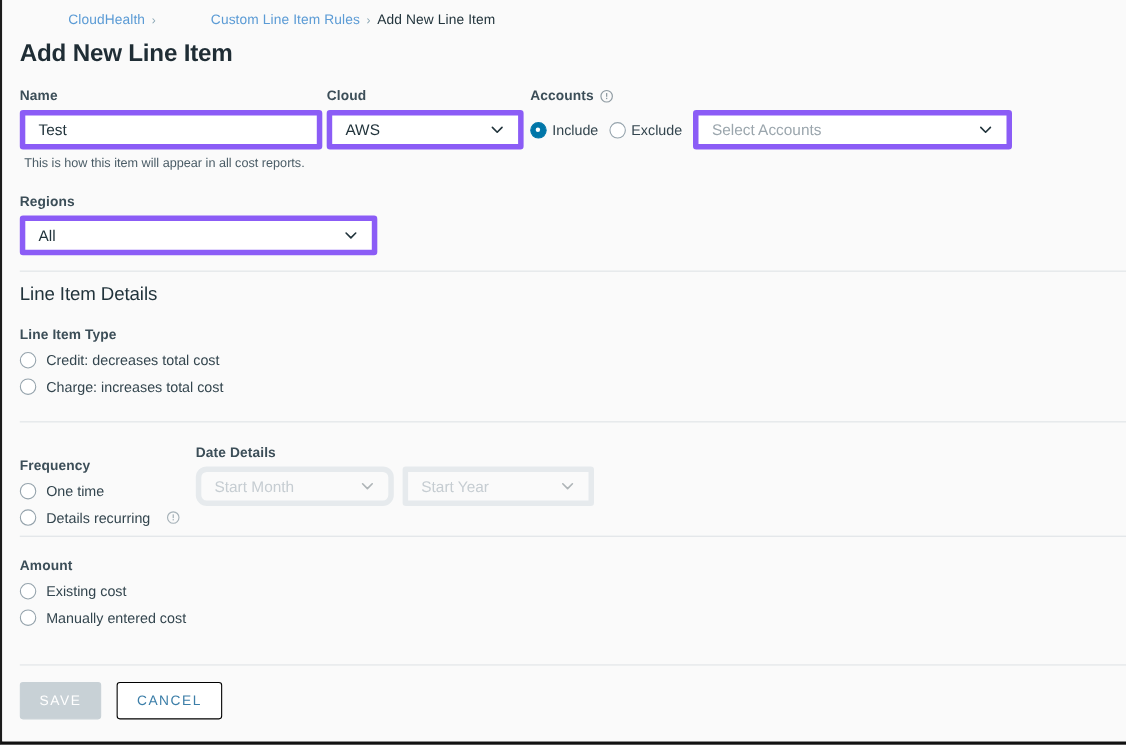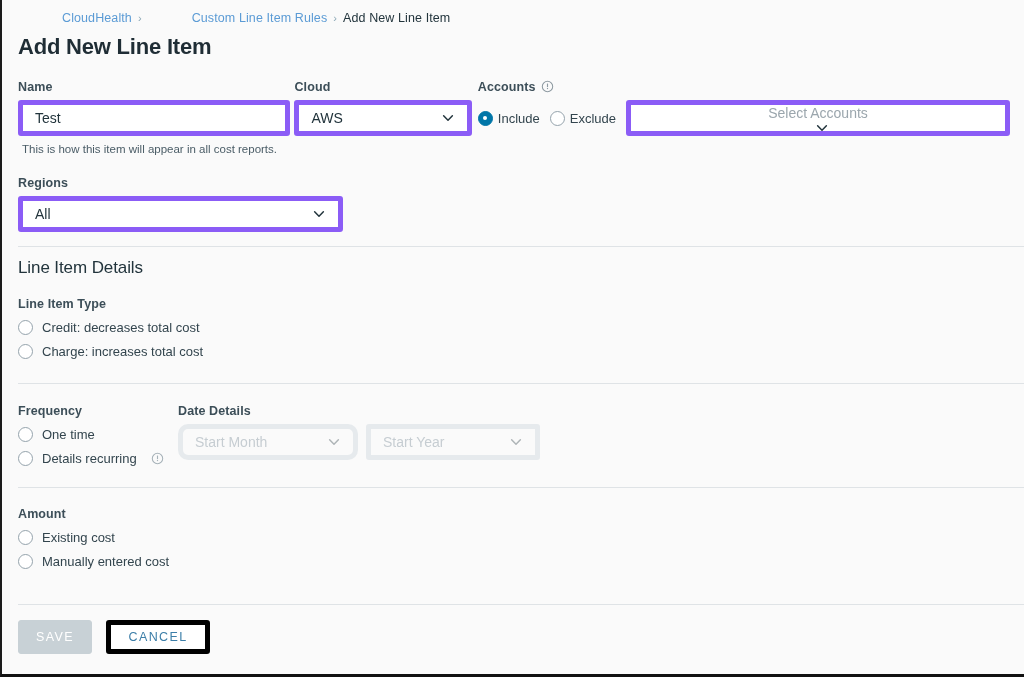--- a/index.html
+++ b/index.html
@@ -46,21 +46,21 @@
   }
 
   
   .field-label {
     font-size: 12.5px;
     font-weight: bold;
     color: #3c4e58;
     letter-spacing: .1px;
     margin-bottom: 6px;
     display: flex;
-    align-items: flex-start;
+    align-items: flex-end;
     gap: 5px;
   }
   .helper-text {
     font-size: 11.5px;
     color: #4a5c66;
     margin-top: 7px;
     margin-left: 4px;
   }
 
   .txt-input, .sel-box {
@@ -110,21 +110,21 @@
   .radio-inline {
     display: flex;
     align-items: center;
     gap: 5px;
     font-size: 13px;
     color: #33454e;
     margin-right: 10px;
     cursor: pointer;
     white-space: nowrap;
   }
-  .accounts-select { width: 384px; flex-direction: column; }
+  .accounts-select { width: 290px; }
 
   
   .radio {
     width: 15px; height: 15px;
     border-radius: 50%;
     border: 1.5px solid #95a3ac;
     background: #ffffff;
     flex: 0 0 15px;
     position: relative;
     display: inline-block;
@@ -182,21 +182,21 @@
     margin-top: 9px;
     cursor: pointer;
   }
 
   .sec-line-item { position: absolute; left: 16px; top: 258px; }
   .sec-frequency { position: absolute; left: 16px; top: 404px; width: 992px; }
   .sec-amount    { position: absolute; left: 16px; top: 507px; }
   .sec-buttons   { position: absolute; left: 16px; top: 620px; }
 
   .freq-wrap { display: flex; align-items: flex-start; }
-  .freq-col { width: 160px; }
+  .freq-col { width: 160px; margin-top: 12px; }
   .date-col { margin-left: 0; }
   .date-selects { display: flex; gap: 8px; }
   .date-month { width: 180px; border-radius: 10px; }
   .date-year  { width: 174px; }
 
   .btn {
     height: 34px;
     min-width: 72px;
     padding: 0 17px;
     font-size: 12.5px;
@@ -211,21 +211,21 @@
   }
   .btn-save {
     background: #c8d1d6;
     color: #ffffff;
     border-color: #c8d1d6;
     cursor: default;
   }
   .btn-cancel {
     background: #ffffff;
     color: #3c7ea8;
-    border: 5px solid #000000;
+    border: 1px solid #000000;
     margin-left: 10px;
   }
 </style>
 </head>
 <body>
 
 <div class="page">
 
   <div class="breadcrumb">
     <span class="crumb-link">CloudHealth</span><span class="crumb-sep">›</span><span class="crumb-link">Custom Line Item Rules</span><span class="crumb-sep">›</span><span class="crumb-current">Add New Line Item</span>

